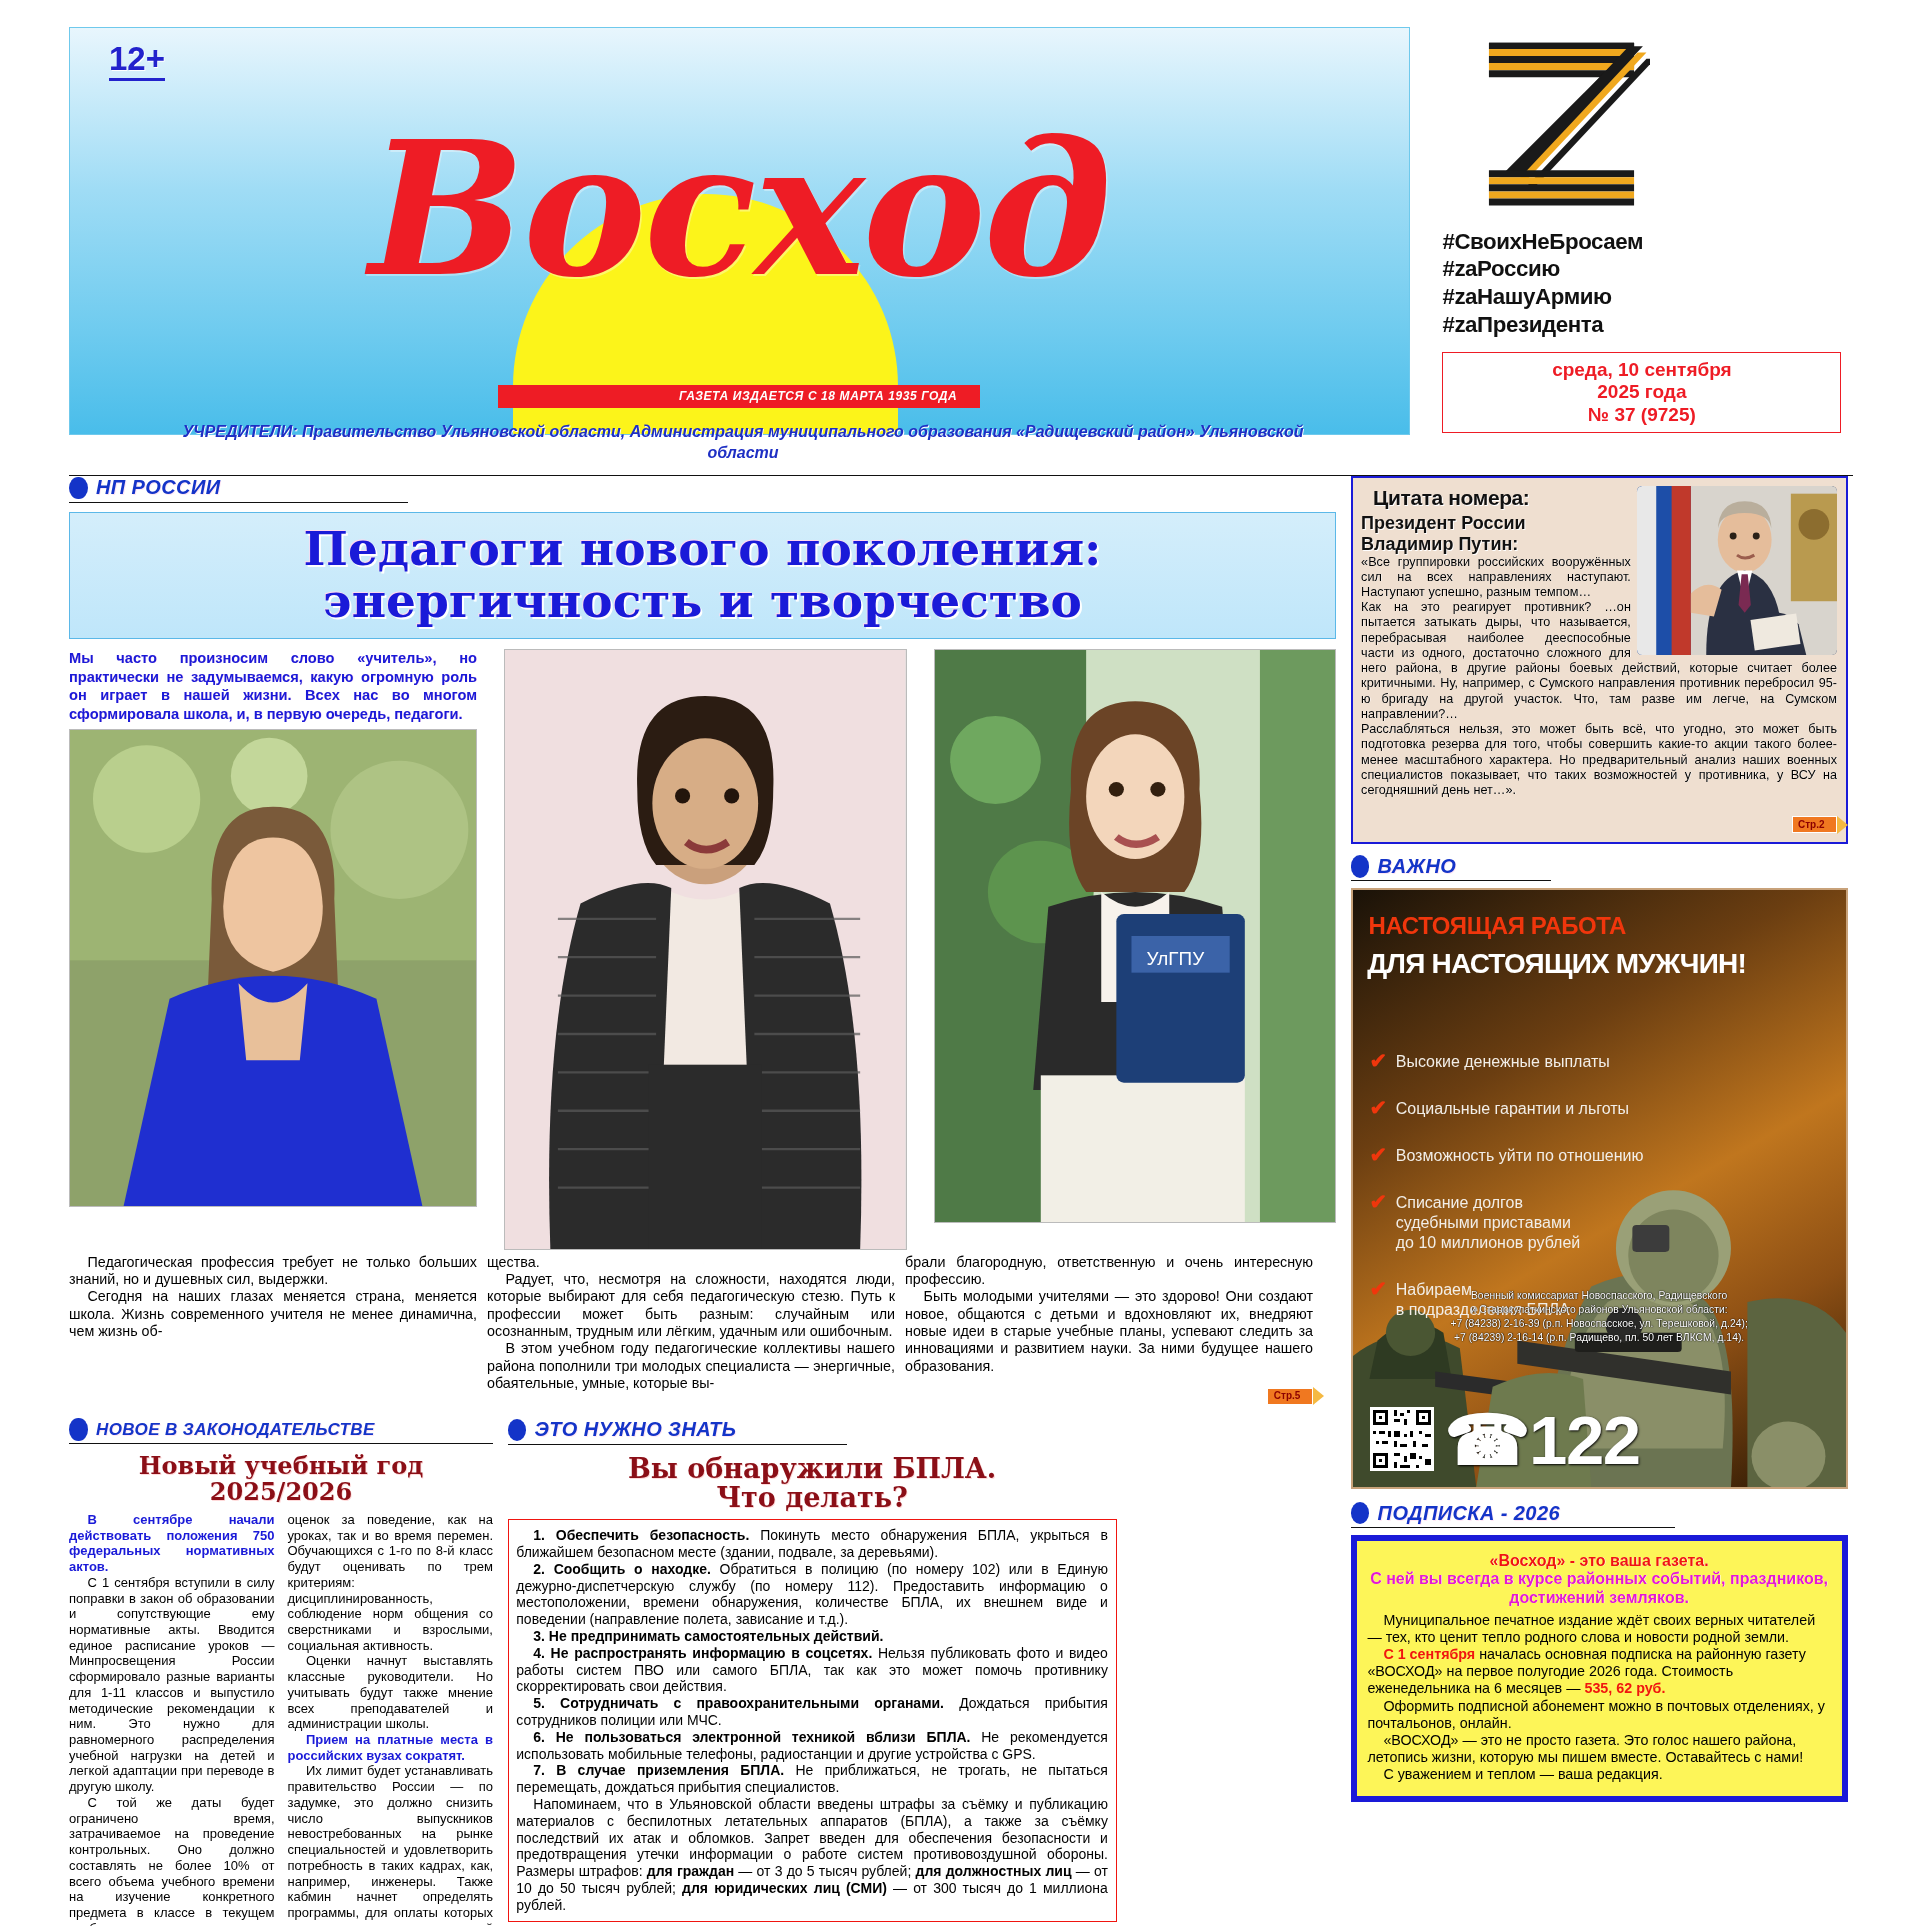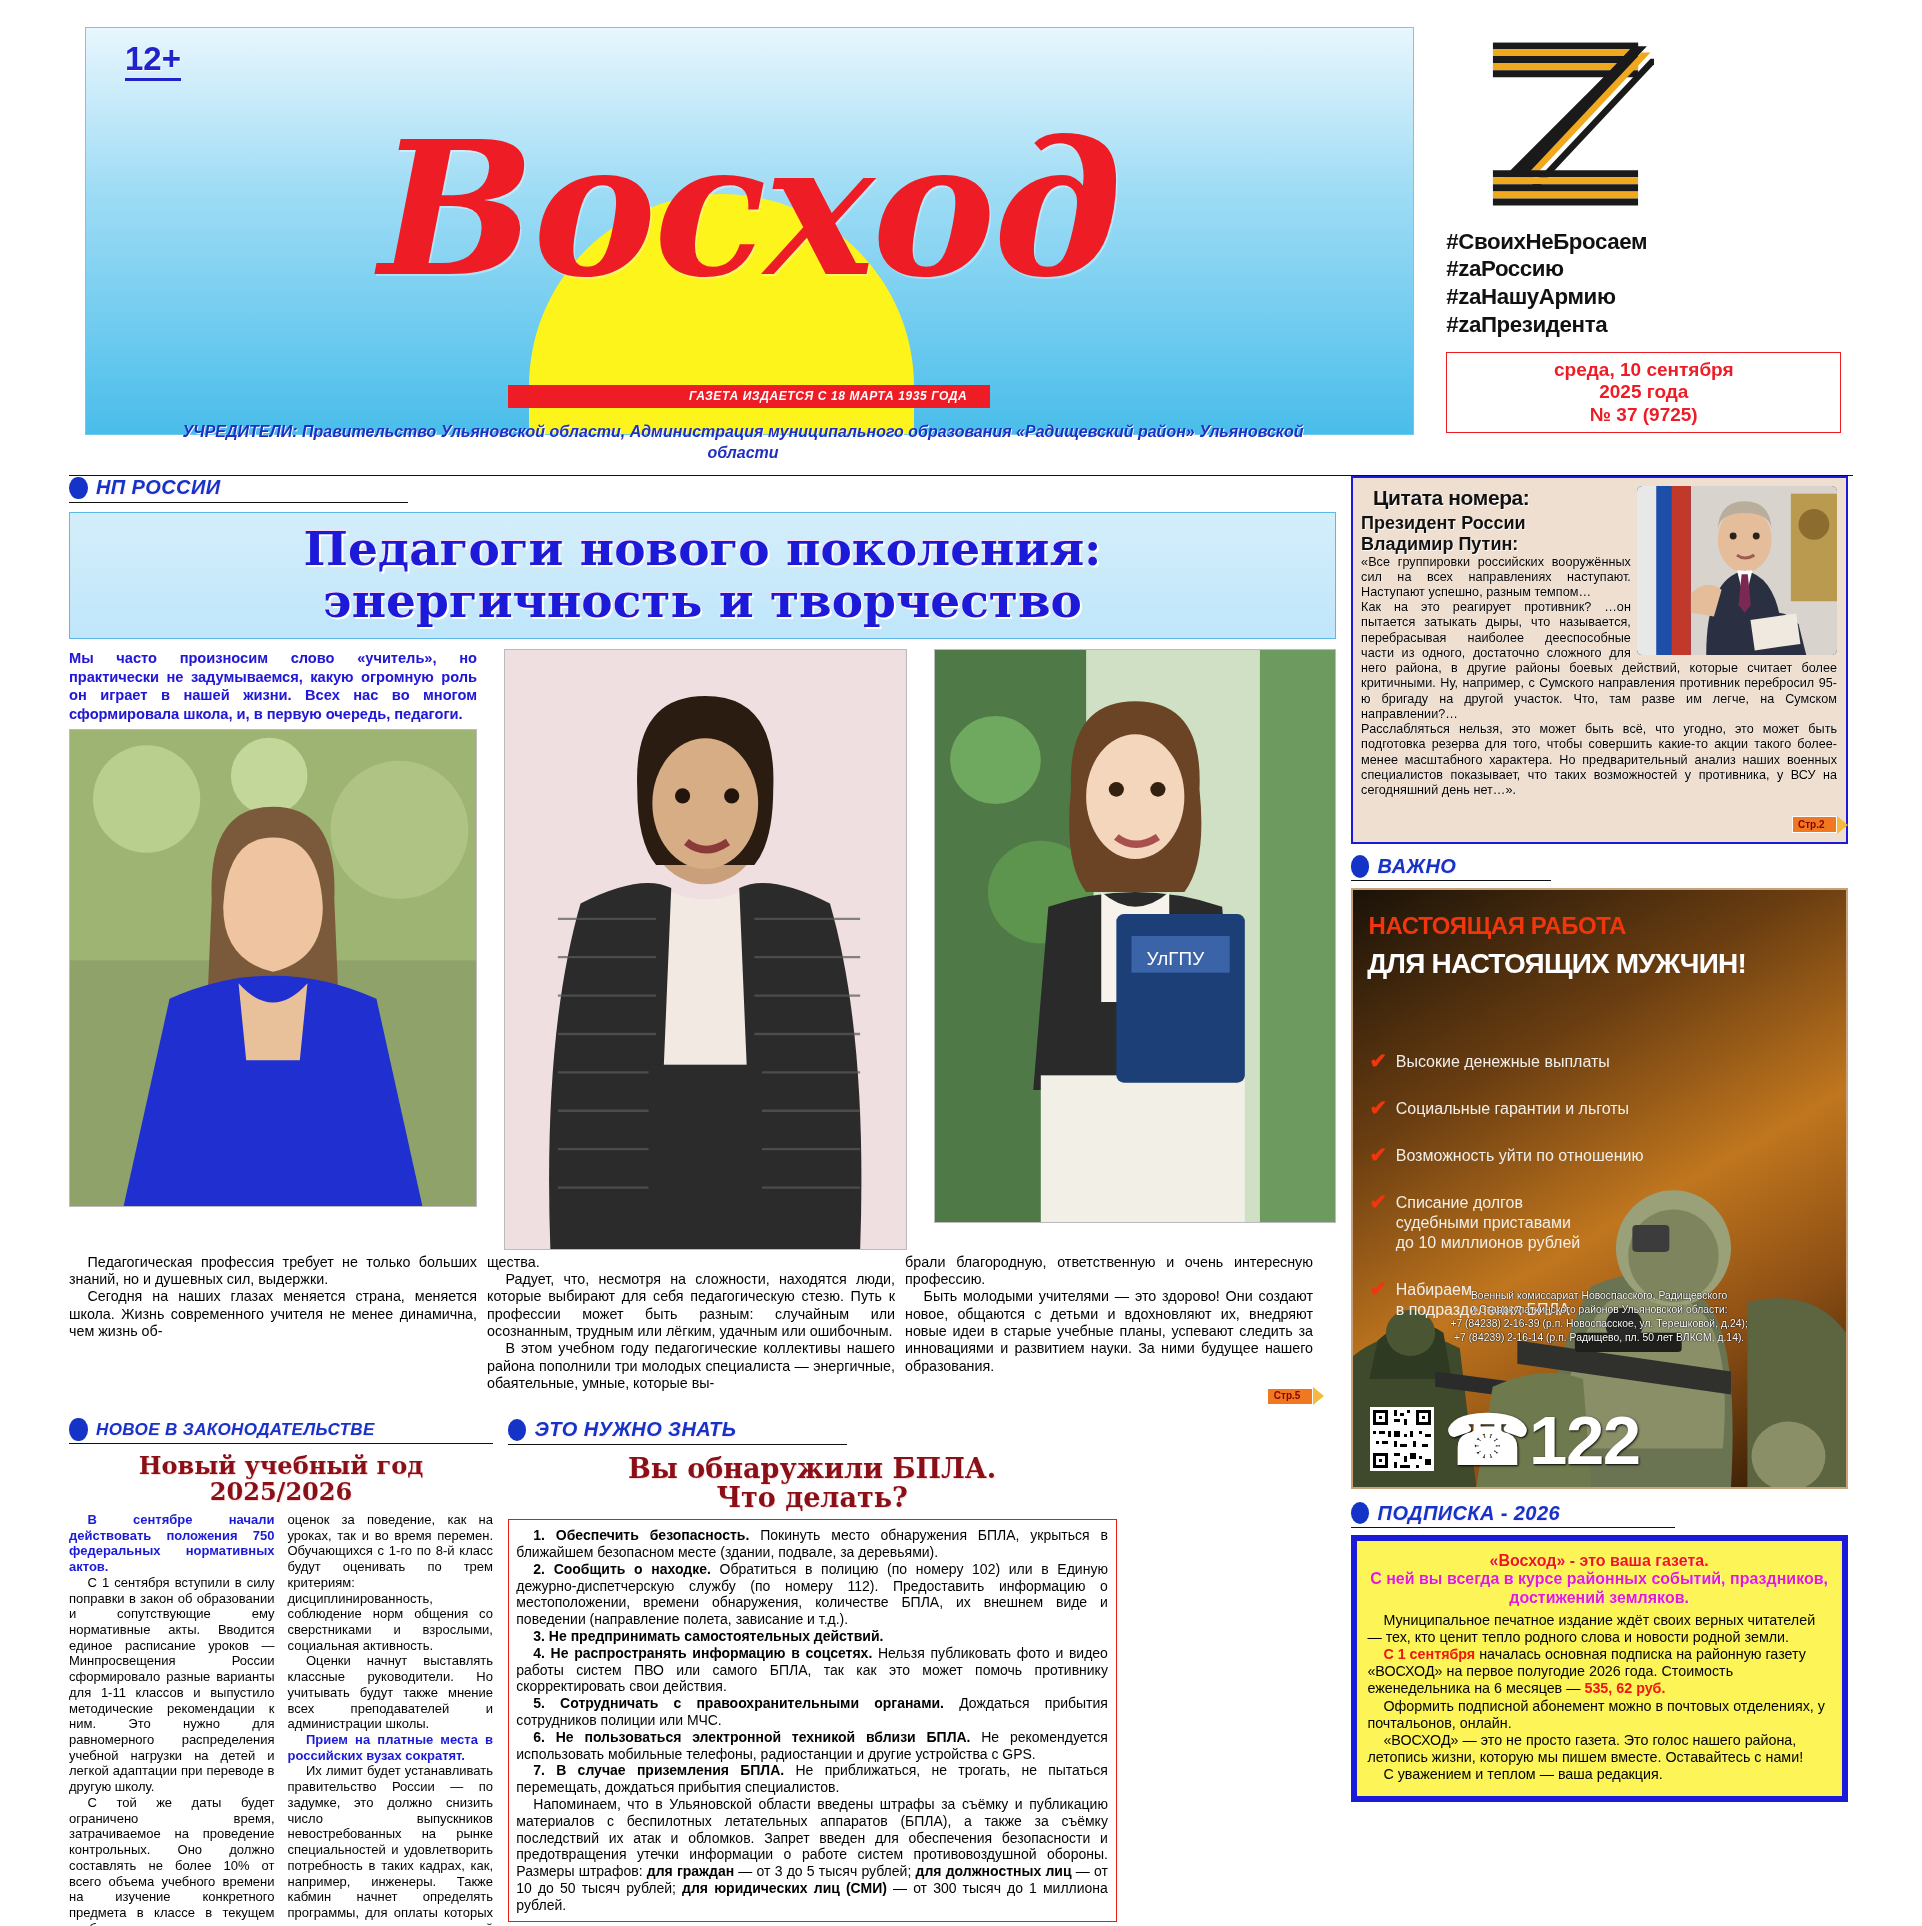--- a/index.html
+++ b/index.html
@@ -14,21 +14,20 @@
   .page { position: relative; width: 1922px; height: 2530px; padding: 0 69px; }
 
   
   .masthead { position: relative; display: flex; height: 470px; padding-top: 27px; }
   .mast-left {
     position: relative;
     width: 1524px; height: 408px;
     background: linear-gradient(to bottom, #e8f6fd 0%, #9fdcf5 40%, #6ecbef 75%, #49bdea 100%);
     border: 1.2px solid #6fc9ec;
     overflow: hidden;
-    margin-left: 16px;
   }
   .age-badge {
     position: absolute; left: 39px; top: 11.6px;
     font-size: 33px; font-weight: bold; color: #2222cc;
     font-family: "Liberation Sans", sans-serif;
     text-shadow: 0.8px 0.8px 0 #ffffff;
     border-bottom: 3.5px solid #2222cc;
     padding-bottom: 0.8px;
   }
   .mast-sub {

